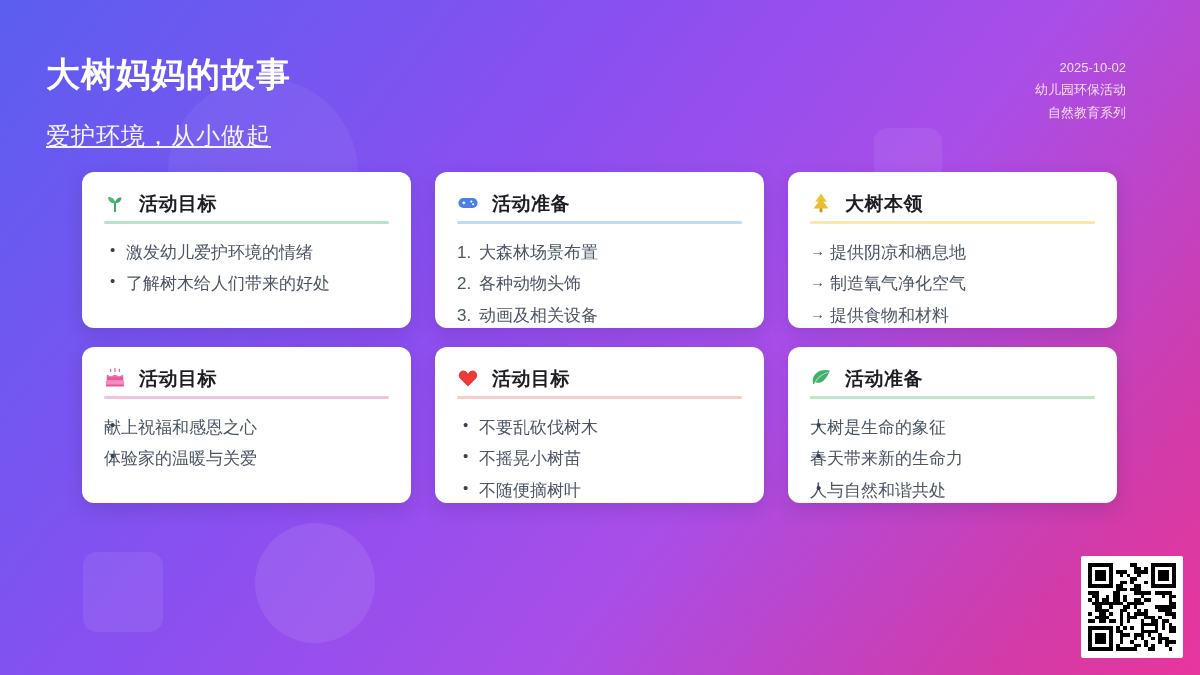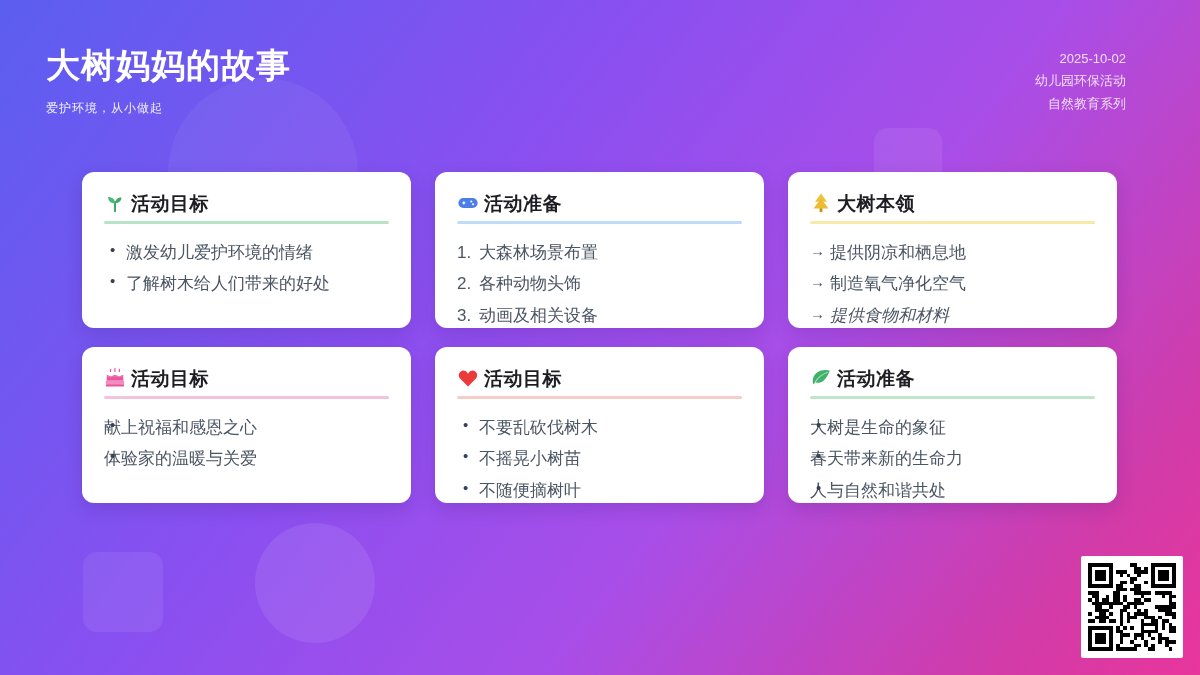--- a/index.html
+++ b/index.html
@@ -11,27 +11,27 @@
   }
 
   
   .deco { position:absolute; background:rgba(255,255,255,.09); pointer-events:none; }
   .deco-circle-title { left:168px; top:78px;  width:190px; height:190px; border-radius:50%; background:rgba(255,255,255,.055); }
   .deco-rect-top     { left:874px; top:128px; width:68px;  height:80px;  border-radius:14px; background:rgba(255,255,255,.07); }
   .deco-circle-big   { left:255px; top:523px; width:120px; height:120px; border-radius:50%; background:rgba(255,255,255,.085); }
   .deco-rect-bottom  { left:83px;  top:552px; width:80px;  height:80px;  border-radius:14px; background:rgba(255,255,255,.075); }
 
   
-  .header { position:absolute; left:0; top:6px; width:1168px; height:140px; }
+  .header { position:absolute; left:0; top:15px; width:1168px; height:140px; }
   .header-left { position:absolute; left:46px; top:38px; }
   .page-title {
     font-size:34px; font-weight:bold; color:#ffffff; letter-spacing:1px; line-height:1.25;
   }
   .page-subtitle {
-    margin-top:13px; font-size:12px; color:rgba(255,255,255,.93); letter-spacing:1px;
+    margin-top:24px; font-size:24px; color:rgba(255,255,255,.93); letter-spacing:1px;text-decoration:underline;
   }
   .header-right {
     position:absolute; right:42px; top:42px; text-align:right;
     color:rgba(255,255,255,.82); font-size:13px; line-height:1.72;
   }
   .header-right div { white-space:nowrap; }
 
   
   .grid {
     position:absolute; left:82px; top:172px;
@@ -41,21 +41,21 @@
     grid-auto-rows:156px;
     column-gap:24px; row-gap:19px;
   }
   .card {
     background:#ffffff;
     border-radius:12px;
     padding:20px 22px 16px 22px;
     box-shadow:0 6px 18px rgba(60,20,110,.18);
     overflow:hidden;
   }
-  .card-head { display:flex; align-items:center; gap:5px; padding-bottom:7px; }
+  .card-head { display:flex; align-items:center; gap:13px; padding-bottom:7px; }
   .card-icon { width:22px; height:22px; flex:0 0 22px; display:block; }
   .card-title { font-size:19px; font-weight:bold; color:#1d1d23; letter-spacing:.5px; line-height:1; }
   .card-rule { height:3px; border-radius:2px; width:100%; margin-bottom:13px; }
 
   .card-body { font-size:17px; color:#4b5563; line-height:1.85; }
   .card-body ul { list-style:none; }
   .card-body ul li { position:relative; padding-left:22px; }
   .card-body ul li::before {
     content:"\2022"; position:absolute; left:6px; top:-1px; color:#374151; font-size:15px;
   }
@@ -140,21 +140,21 @@
             <path d="M12 1.5 5.5 10.5h13Z" fill="#f0c23c"></path>
             <path d="M12 7 3.8 18h16.4Z" fill="#edbb2e"></path>
           </svg></span>
         <span class="card-title">大树本领</span>
       </div>
       <div class="card-rule" style="background: rgb(247, 233, 168);"></div>
       <div class="card-body">
         <ul style="list-style: none;">
           <li class="arrow-li" style="list-style: none;">提供阴凉和栖息地</li>
           <li class="arrow-li" style="list-style: none;">制造氧气净化空气</li>
-          <li class="arrow-li" style="list-style: none; font-style: italic;">提供食物和材料</li>
+          <li class="arrow-li" style="list-style: none;">提供食物和材料</li>
         </ul>
       </div>
     </div>
     <div class="card">
       <div class="card-head">
         <span class="card-icon"><svg viewBox="0 0 24 24">
             <rect x="6.5" y="2" width="1.3" height="3.4" fill="#e8569c"></rect>
             <rect x="11.3" y="1.2" width="1.3" height="4.2" fill="#e8569c"></rect>
             <rect x="16.1" y="2" width="1.3" height="3.4" fill="#e8569c"></rect>
             <path d="M3 8.5c2.2 0 2.2 1.6 4.5 1.6S9.8 8.5 12 8.5s2.2 1.6 4.5 1.6S18.8 8.5 21 8.5v3H3Z" fill="#f06fb1"></path>

